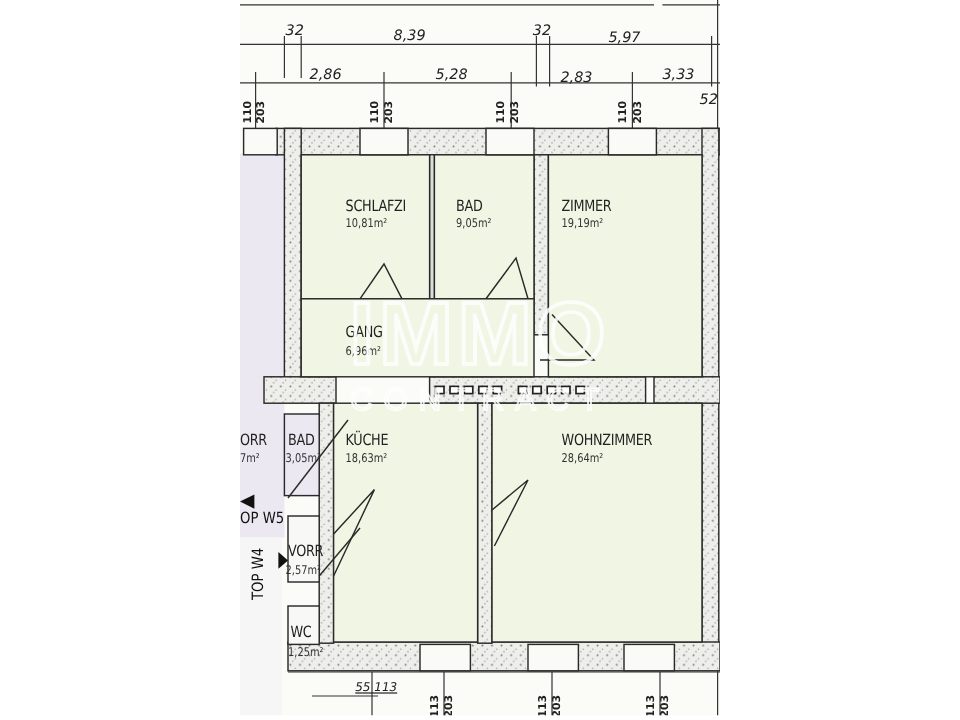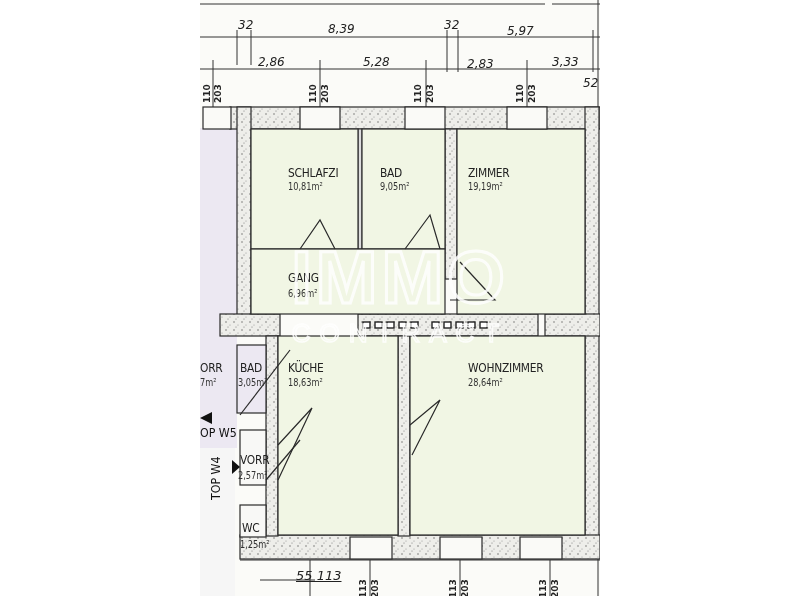--- a/index.html
+++ b/index.html
@@ -213,21 +213,21 @@
 
   <span class="lbl" style="left:42px;top:521px;">WC</span>
   <span class="area" style="left:40px;top:539px;">1,25m²</span>
 
   <span class="lbl" style="left:0px;top:361px;">ORR</span>
   <span class="area" style="left:0px;top:377px;">7m²</span>
 
   <span class="side" style="left:0px;top:425px;">OP W5</span>
   <span class="side" style="left:8px;top:500px;transform:rotate(-90deg) scaleX(0.85);">TOP W4</span>
 
-  <span class="dim" style="left:96px;top:568px;font-size:13px;text-decoration:underline;">55 113</span>
+  <span class="dim" style="left:96px;top:568px;font-size:10px;text-decoration:underline;">55 113</span>
   <span class="dim-v" style="left:158px;top:598px;">113</span>
   <span class="dim-v" style="left:170px;top:598px;">203</span>
   <span class="dim-v" style="left:248px;top:598px;">113</span>
   <span class="dim-v" style="left:260px;top:598px;">203</span>
   <span class="dim-v" style="left:338px;top:598px;">113</span>
   <span class="dim-v" style="left:350px;top:598px;">203</span>
 
   <svg id="watermark" viewBox="0 0 400 600">
     <text x="200" y="303" text-anchor="middle" font-family="Liberation Sans, sans-serif" font-size="74" font-weight="bold" fill="none" stroke="#ffffff" stroke-width="3" opacity="0.85" letter-spacing="4">IMMO</text>
     <text x="200" y="342" text-anchor="middle" font-family="Liberation Sans, sans-serif" font-size="26" fill="none" stroke="#ffffff" stroke-width="1.6" opacity="0.85" letter-spacing="9">CONTRACT</text>

